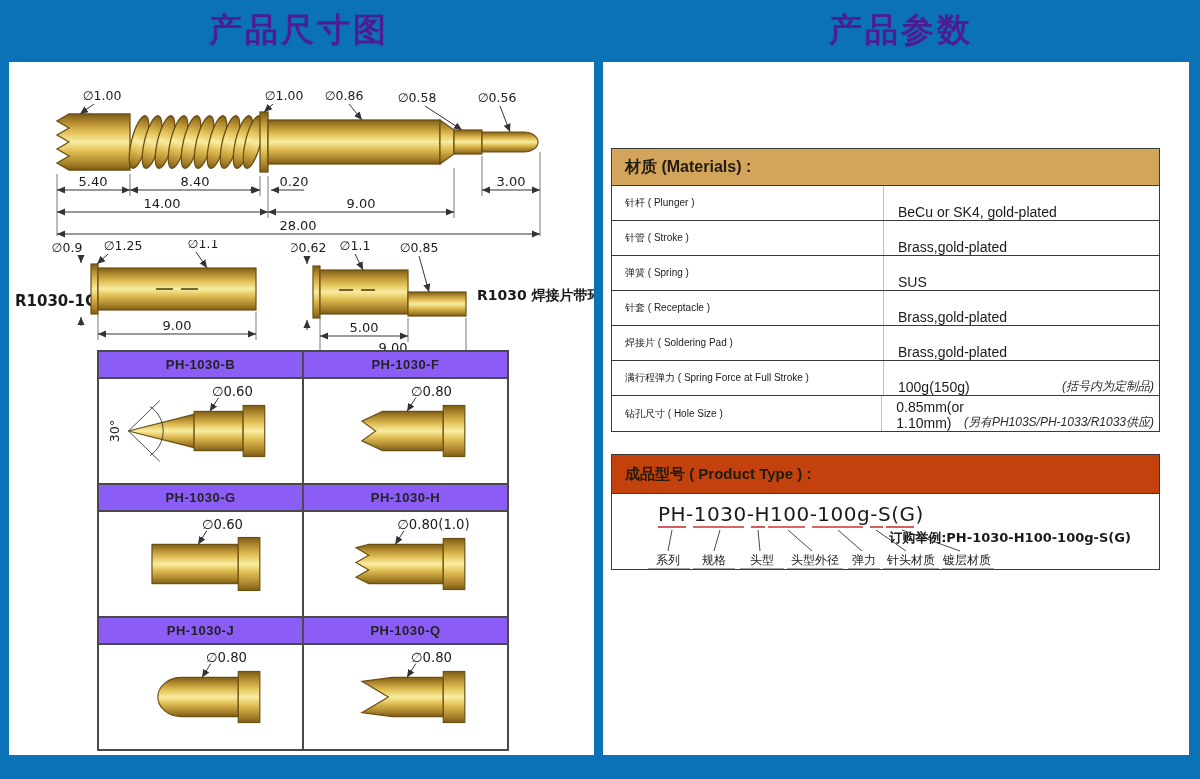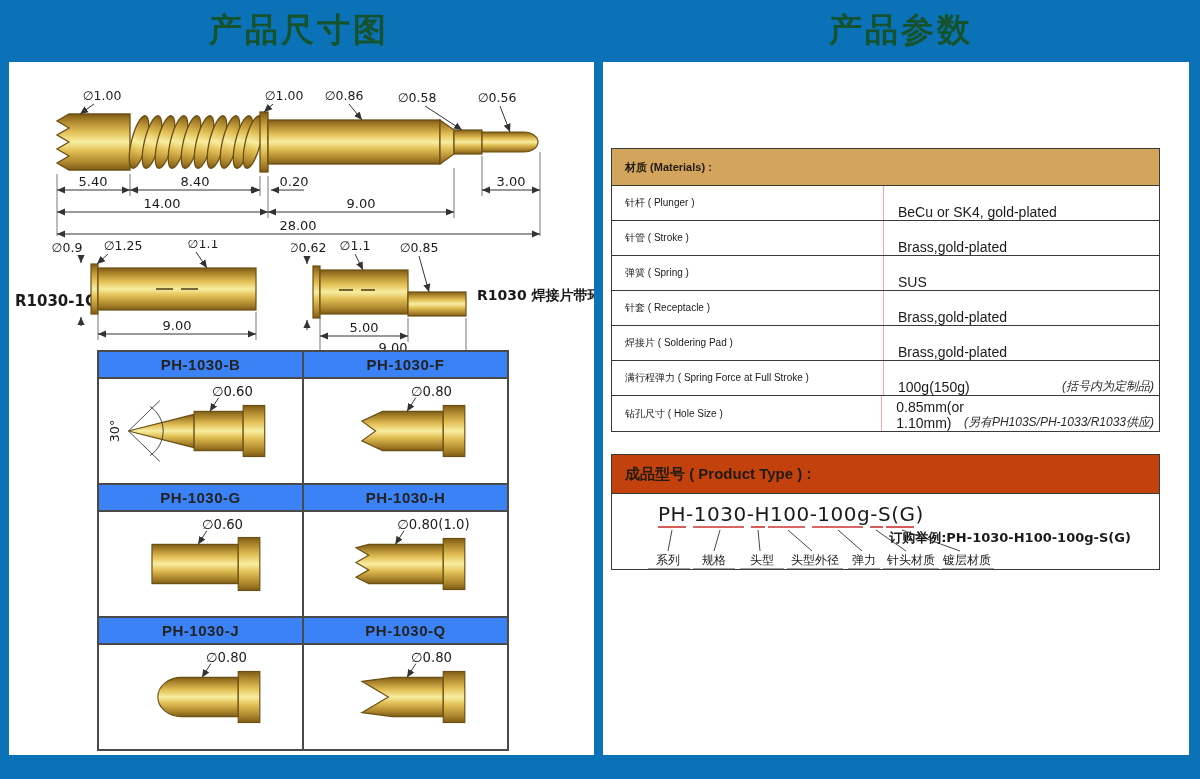--- a/index.html
+++ b/index.html
@@ -1,20 +1,20 @@
 <!DOCTYPE html>
 <html><head>
 <meta charset="utf-8">
 <style>
   html,body{margin:0;padding:0;}
   body{width:1200px;height:779px;position:relative;background:#fff;overflow:hidden;
        font-family:"Liberation Sans",sans-serif;color:#1a1a1a;}
   *{box-sizing:border-box;}
   .topbar{position:absolute;left:0;top:0;width:1200px;height:62px;background:#0b72b8;}
-  .panel-title{position:absolute;top:0;height:62px;line-height:60px;color:#14532d;
+  .panel-title{position:absolute;top:0;height:62px;line-height:60px;color:#4c1d95;
        font-family:"DejaVu Serif","Liberation Serif",serif;font-weight:bold;font-size:33px;
        letter-spacing:3px;text-align:center;}
   #title-left{left:0;width:598px;}
   #title-right{left:602px;width:598px;}
   .edge{position:absolute;top:62px;height:693px;background:#0b72b8;}
   #edge-left{left:0;width:9px;}
   #edge-mid{left:594px;width:9px;}
   #edge-right{left:1189px;width:11px;}
   .bottombar{position:absolute;left:0;top:755px;width:1200px;height:24px;background:#0b72b8;}
   .panel{position:absolute;top:62px;height:693px;background:#fff;}
@@ -22,30 +22,30 @@
   #panel-right{left:603px;width:586px;}
   svg{font-family:"DejaVu Sans",sans-serif;}
   svg text{fill:#1a1a1a;}
   .dimtxt{font-size:13px;}
   .diatxt{font-size:12.5px;}
   .dwg-label{font-size:15px;font-weight:bold;}
   
   .grid{position:absolute;left:88px;top:288px;width:412px;
         display:grid;grid-template-columns:205px 205px;
         border-top:2px solid #4a4a4a;border-left:2px solid #4a4a4a;}
-  .g-head{height:27px;background:#3b82f6;border-right:2px solid #4a4a4a;border-bottom:2px solid #4a4a4a;
+  .g-head{height:27px;background:#8b5cf6;border-right:2px solid #4a4a4a;border-bottom:2px solid #4a4a4a;
         display:flex;align-items:center;justify-content:center;
-        font-size:15px;font-weight:bold;color:#232323;letter-spacing:.5px;}
+        font-size:13px;font-weight:bold;color:#232323;letter-spacing:.5px;}
   .g-cell{height:106px;background:#fff;border-right:2px solid #4a4a4a;border-bottom:2px solid #4a4a4a;
         display:flex;align-items:center;justify-content:center;}
   
   .mat-table{position:absolute;left:8px;top:86px;width:549px;border:1px solid #3a3a3a;}
   .mat-title{height:37px;background:#d2a45c;border-bottom:1px solid #3a3a3a;
         display:flex;align-items:center;padding-left:13px;
-        font-size:11px;font-weight:bold;color:#221c10;}
+        font-size:16px;font-weight:bold;color:#221c10;}
   .mat-row{display:flex;height:35px;border-bottom:1px solid #3a3a3a;}
   .mat-row:last-child{border-bottom:none;}
   .mat-label{width:272px;border-right:1px solid #fca5a5;display:flex;align-items:center;
         padding-left:13px;font-size:10px;}
   .mat-value{flex:1;display:flex;align-items:flex-end;padding-left:14px;font-size:14px;}
   .mat-note{margin-left:auto;padding-right:5px;font-size:12px;color:#2a2a2a;white-space:nowrap;font-style:italic;}
   
   .pt-block{position:absolute;left:8px;top:392px;width:549px;}
   .pt-title{height:40px;background:#c2410c;border:1px solid #3a3a3a;
         display:flex;align-items:center;padding-left:13px;

